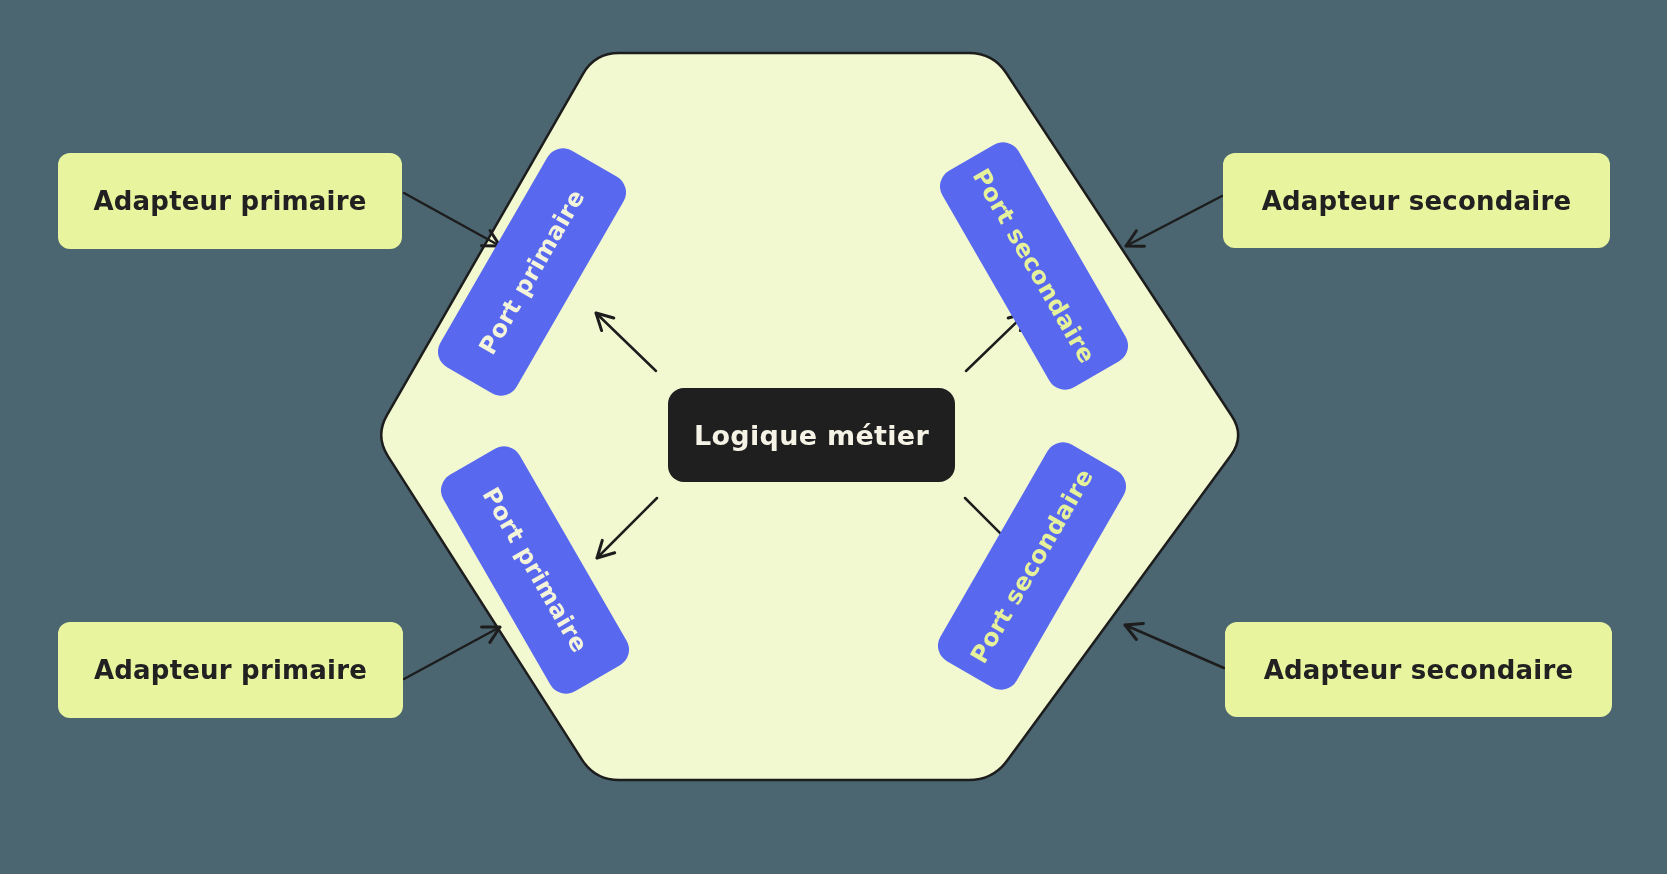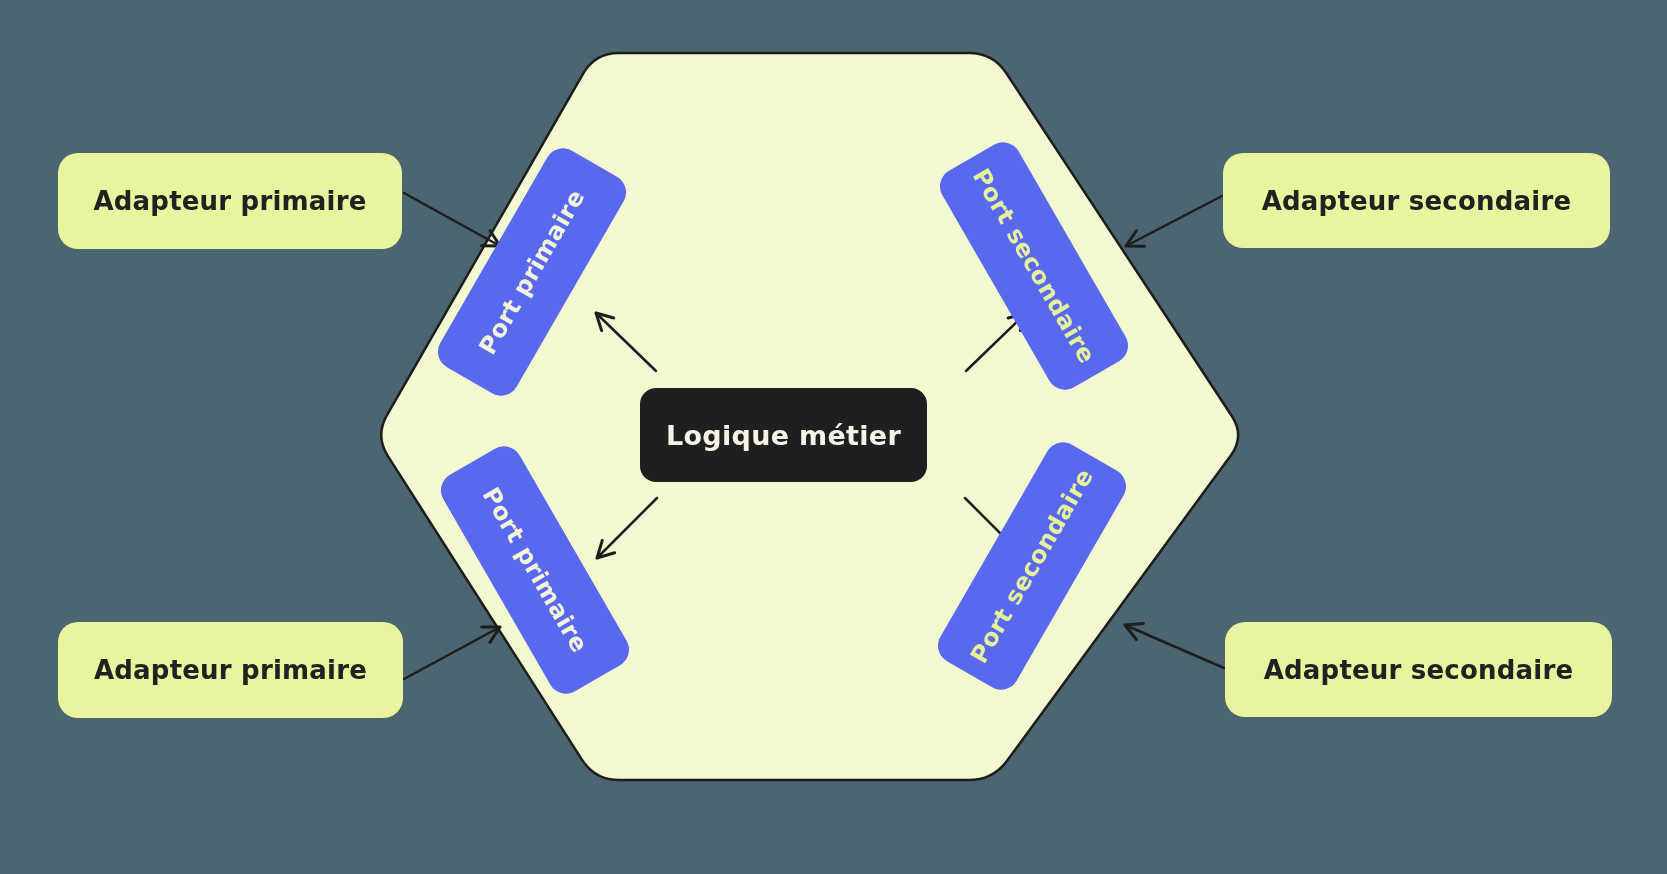--- a/index.html
+++ b/index.html
@@ -12,28 +12,28 @@
   }
   .layer{position:absolute;left:0;top:0;width:1667px;height:874px;}
   .node{
     position:absolute;
     display:flex;align-items:center;justify-content:center;
     font-weight:bold;
     white-space:nowrap;
     box-sizing:border-box;
   }
   .center-node{
-    left:640px;top:388px;width:287px;height:94px;
+    left:668px;top:388px;width:287px;height:94px;
     background:#1f1f1f;color:#f5f2e6;
     border-radius:16px;
     font-size:27px;letter-spacing:.3px;
   }
   .adapter{
     background:#e9f59e;color:#212121;
-    border-radius:20px;
+    border-radius:12px;
     font-size:26px;letter-spacing:.2px;
   }
   .adapter.tl{left:58px;top:153px;width:344px;height:96px;}
   .adapter.tr{left:1223px;top:153px;width:387px;height:95px;}
   .adapter.bl{left:58px;top:622px;width:345px;height:96px;}
   .adapter.br{left:1225px;top:622px;width:387px;height:95px;}
   .port{
     width:250px;height:88px;
     background:#5868ef;
     border-radius:18px;

